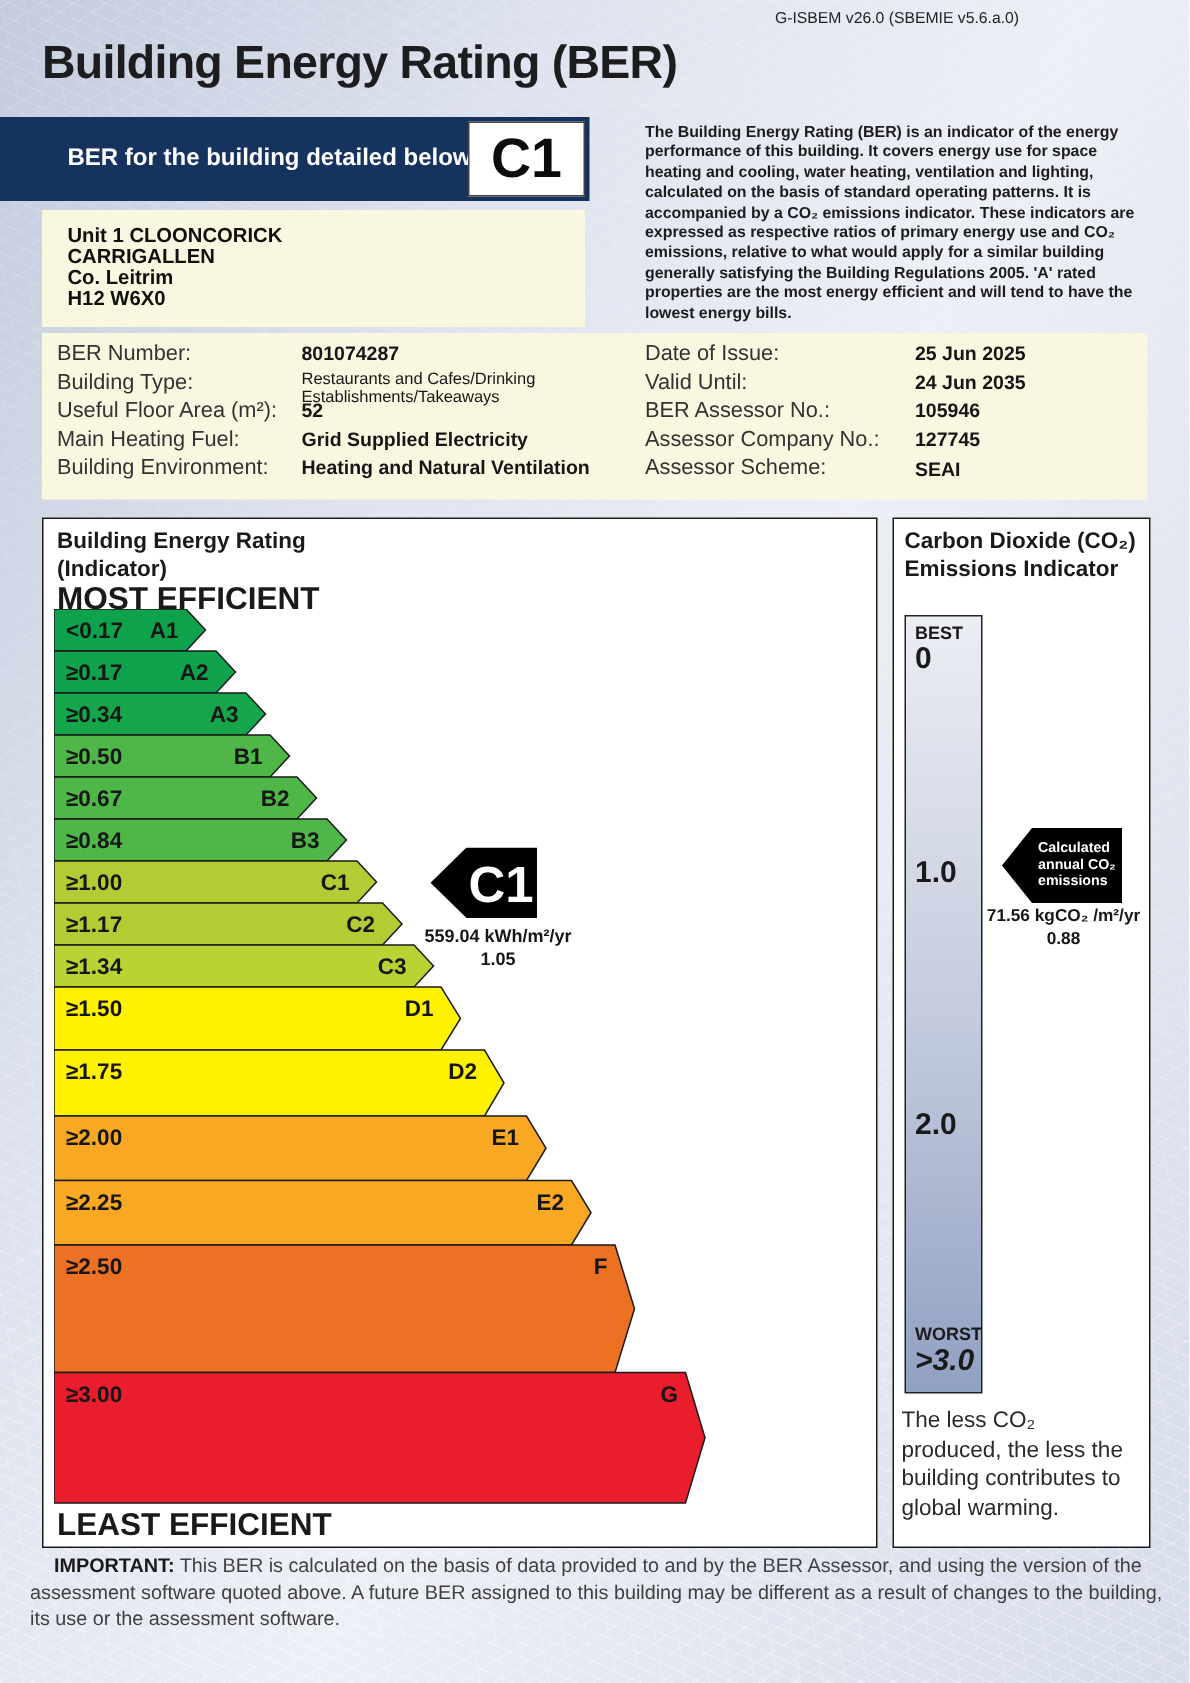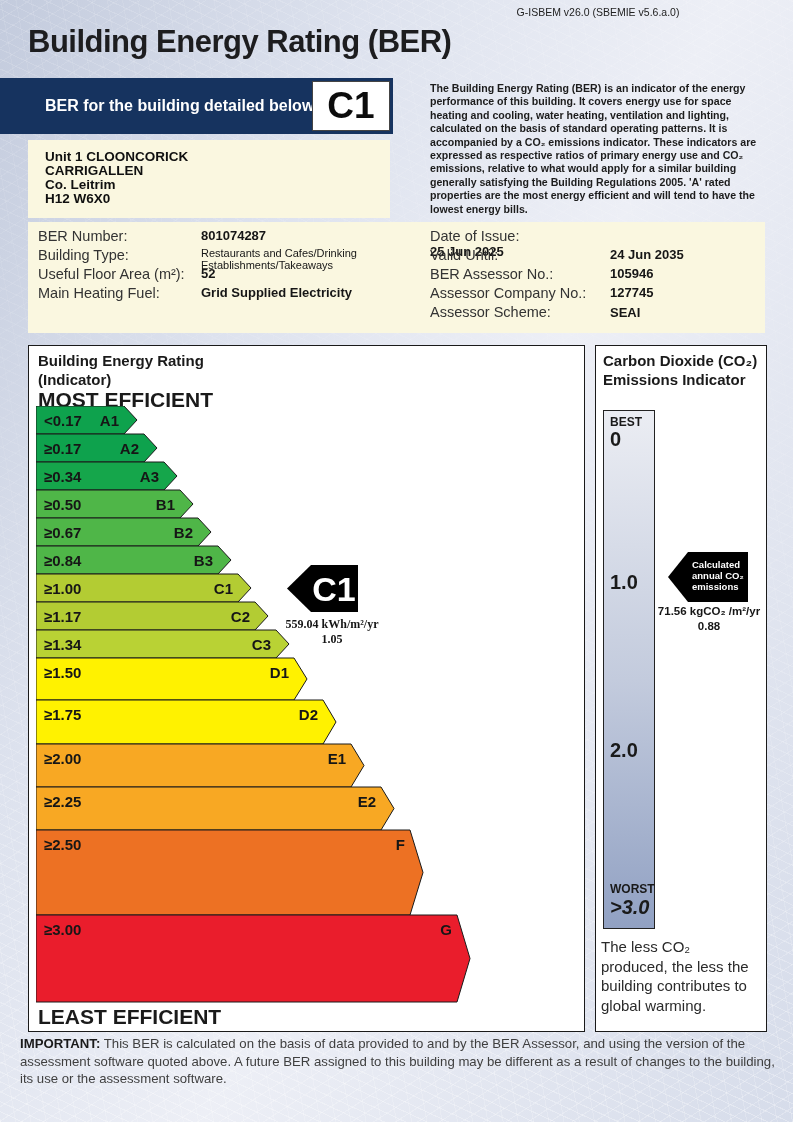--- a/index.html
+++ b/index.html
@@ -47,35 +47,35 @@
   #chart-titles{top:351px;left:38px;}
   #most-label,#least-label{font-size:21px;font-weight:700;color:#1a1a1a;}
   #most-label{top:388px;left:38px;}
   #least-label{top:1005px;left:38px;}
   #bands-svg{top:406px;left:36px;}
   .band-label,.band-grade{font-family:"Liberation Sans","DejaVu Sans",sans-serif;
     font-size:15px;font-weight:700;fill:#161616;}
   #pointer-svg{top:565px;left:287px;}
   #pointer-text{font-family:"Liberation Sans","DejaVu Sans",sans-serif;font-size:34px;font-weight:700;fill:#fff;}
   #pointer-values{top:617px;left:266px;width:132px;text-align:center;
-    font-size:12px;line-height:15px;font-weight:700;color:#161616;font-family:Liberation Serif, serif;}
+    font-size:12px;line-height:15px;font-weight:700;color:#161616;}
 
   #co2-titles{top:351px;left:603px;}
   #co2-bar{top:410px;left:603px;width:50px;height:517px;border:1px solid #222;}
   .co2-tick-small{position:absolute;left:6px;font-size:12px;font-weight:700;color:#1a1a1a;text-align:center;}
   .co2-tick-big{position:absolute;left:6px;font-size:20px;font-weight:700;color:#1a1a1a;}
   #co2-arrow-svg{top:552px;left:668px;}
   .co2-arrow-text{font-family:"Liberation Sans","DejaVu Sans",sans-serif;font-size:9.5px;font-weight:700;fill:#fff;}
   #co2-values{top:604px;left:648px;width:122px;text-align:center;
     font-size:11.5px;line-height:14.5px;font-weight:700;color:#161616;}
   #co2-note{top:937px;left:601px;width:158px;font-size:15px;line-height:19.5px;
     font-weight:500;color:#2a2a2a;}
 
   #footer{top:1035px;left:20px;width:757px;font-size:13.2px;line-height:17.5px;color:#3f3f3f;}
-  #footer b{color:#1a1a1a;}
+  #footer b{color:#1a1a1a;margin-left:16px;}
 </style>
 </head>
 <body>
 
 <div id="page">
   <div id="mesh"></div>
 
   <div id="version-line" class="abs">G-ISBEM v26.0 (SBEMIE v5.6.a.0)</div>
 
   <div id="page-title" class="abs">Building Energy Rating (BER)</div>
@@ -108,22 +108,26 @@
       <span class="det-value small" style="width:170px;">Restaurants and Cafes/Drinking Establishments/Takeaways</span>
     </div>
     <div class="det-row lcol" style="left:10px;top:44px;">
       <span class="det-label">Useful Floor Area (m²):</span>
       <span class="det-value">52</span>
     </div>
     <div class="det-row lcol" style="left:10px;top:63px;">
       <span class="det-label">Main Heating Fuel:</span>
       <span class="det-value">Grid Supplied Electricity</span>
     </div>
-
-    <div class="det-row rcol" style="left:402px;top:6px;flex-direction:column;">
+    <div class="det-row lcol" style="left:10px;top:82px;">
+      <span class="det-label">Building Environment:</span>
+      <span class="det-value">Heating and Natural Ventilation</span>
+    </div>
+
+    <div class="det-row rcol" style="left:402px;top:6px;">
       <span class="det-label">Date of Issue:</span>
       <span class="det-value">25 Jun 2025</span>
     </div>
     <div class="det-row rcol" style="left:402px;top:25px;">
       <span class="det-label">Valid Until:</span>
       <span class="det-value">24 Jun 2035</span>
     </div>
     <div class="det-row rcol" style="left:402px;top:44px;">
       <span class="det-label">BER Assessor No.:</span>
       <span class="det-value">105946</span>

